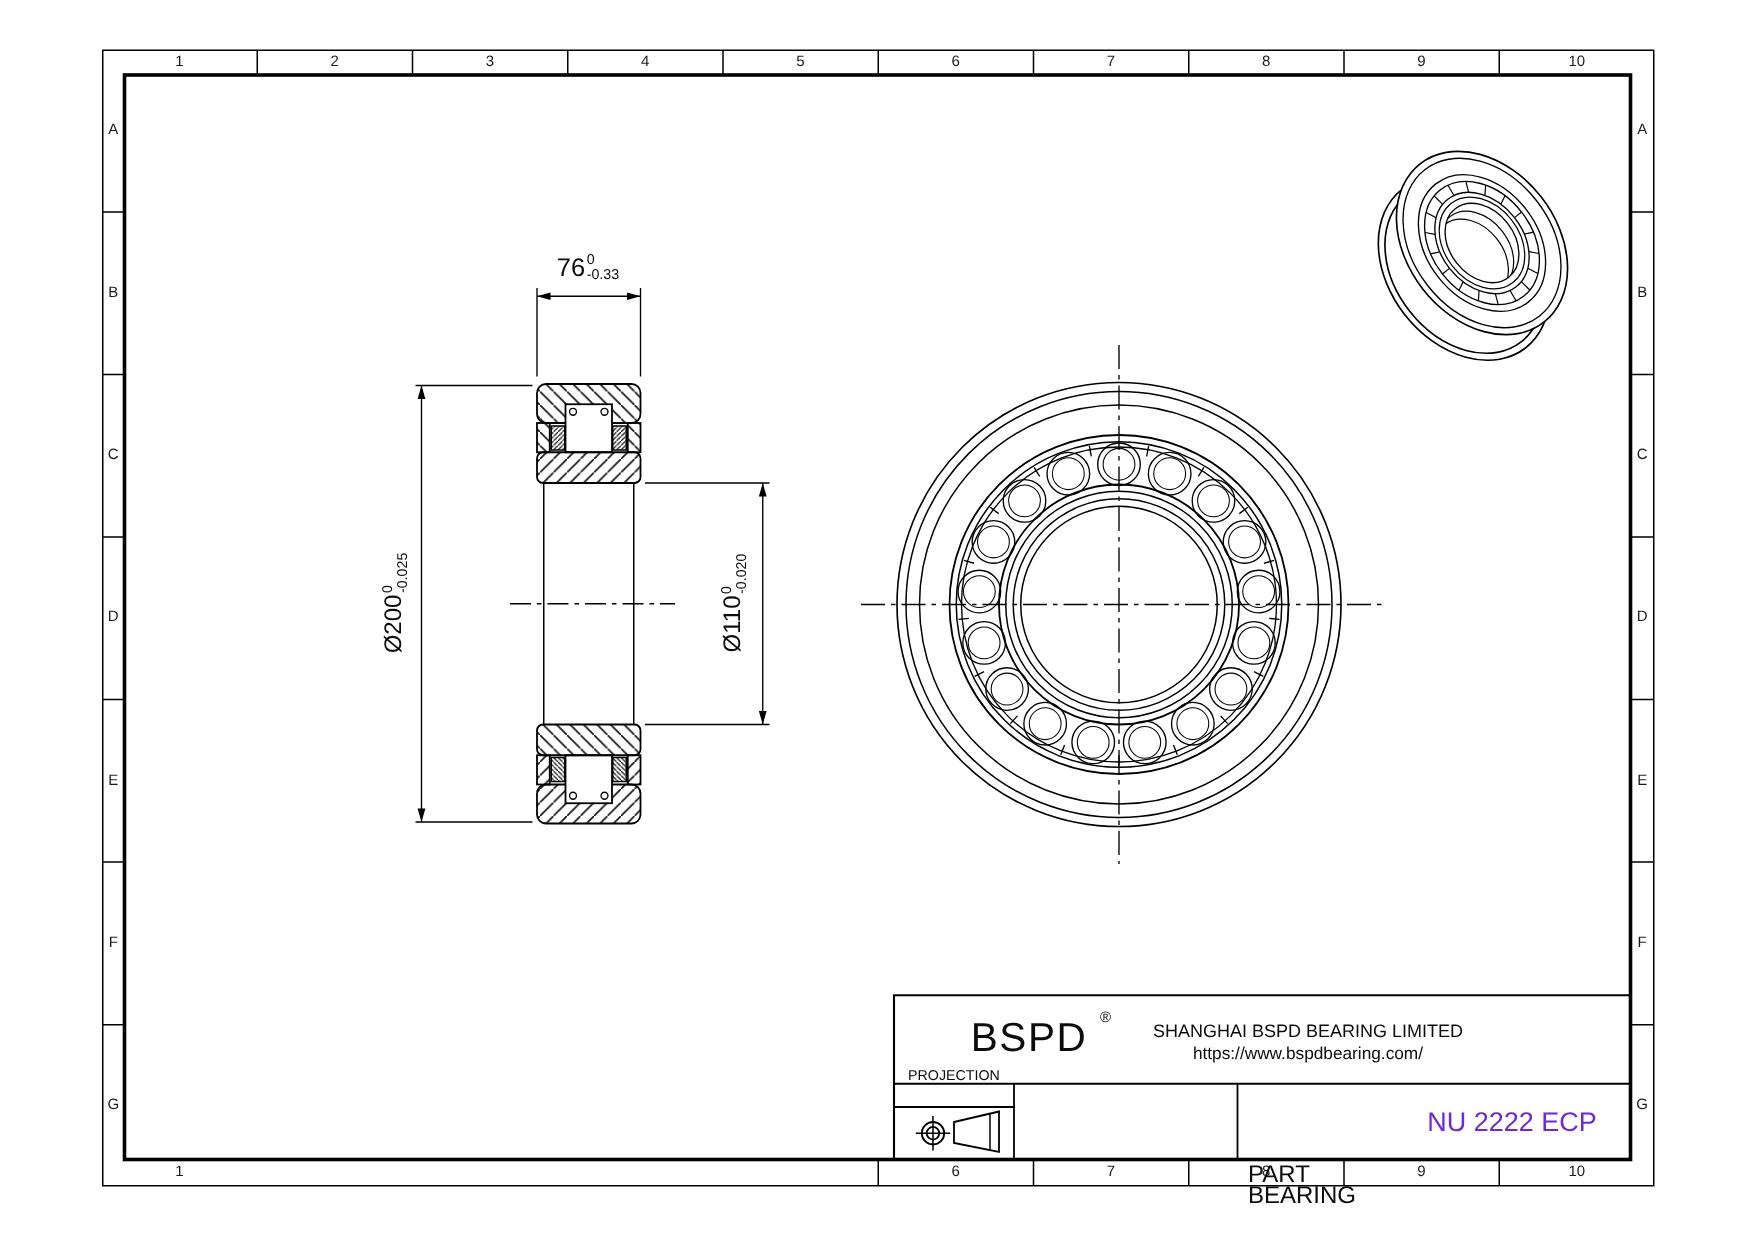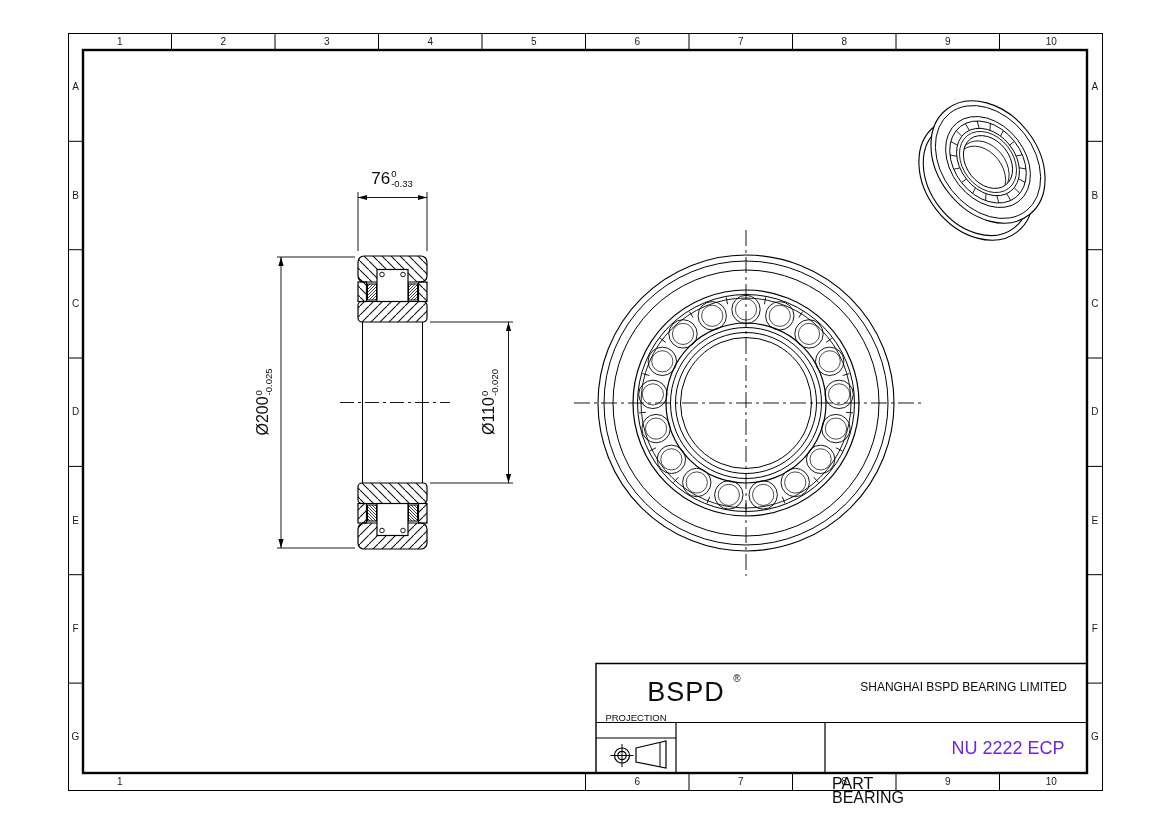--- a/index.html
+++ b/index.html
@@ -9,21 +9,21 @@
   .lbl{position:absolute;transform:translate(-50%,-50%);white-space:nowrap;line-height:1;}
   .lbl-left{position:absolute;transform:translate(0,-50%);white-space:nowrap;line-height:1;}
   .glabel{font-size:10px;color:#1a1a1a;}
   .dim{display:inline-flex;align-items:center;gap:1px;white-space:nowrap;color:#0c0c0c;}
   .dim .main{font-size:17px;}
   .dim .main-sm{font-size:16px;}
   .dim .tol{display:inline-flex;flex-direction:column;justify-content:space-between;height:18px;font-size:9.5px;text-align:left;}
   .rot{transform:translate(-50%,-50%) rotate(-90deg);}
   .brand{font-size:27px;letter-spacing:1px;color:#0c0c0c;}
   .regmark{font-size:10px;color:#0c0c0c;}
-  .company{font-size:12px;color:#0c0c0c;text-align:right;width:390px;}
+  .company{font-size:12px;color:#0c0c0c;text-align:center;width:390px;}
   .website{font-size:11.5px;color:#0c0c0c;text-align:center;width:390px;}
   .projlabel{font-size:9.5px;color:#0c0c0c;}
   .partlabel{font-size:16px;color:#0c0c0c;margin-top:44px;}
   .partnumber{font-size:18px;color:#6d28d9;}
 </style>
 </head>
 <body>
 
 <div class="page">
 
@@ -267,18 +267,19 @@
     <span class="main-sm">Ø110</span>
     <span class="tol">
       <span>0</span>
       <span>-0.020</span>
     </span>
   </div>
 
   <span class="lbl brand" style="left:686px;top:692px">BSPD</span>
   <span class="lbl regmark" style="left:737px;top:679px">®</span>
   <div class="lbl company" style="left:872px;top:687px">SHANGHAI BSPD BEARING LIMITED</div>
+  <div class="lbl website" style="left:872px;top:704px">https://www.bspdbearing.com/</div>
   <span class="lbl projlabel" style="left:636px;top:718px">PROJECTION</span>
   <span class="lbl-left partlabel" style="left:832px;top:740px">PART</span>
   <span class="lbl-left partlabel" style="left:832px;top:754px">BEARING</span>
   <span class="lbl partnumber" style="left:1008px;top:748px">NU 2222 ECP</span>
 
 </div>
 
 </body></html>

